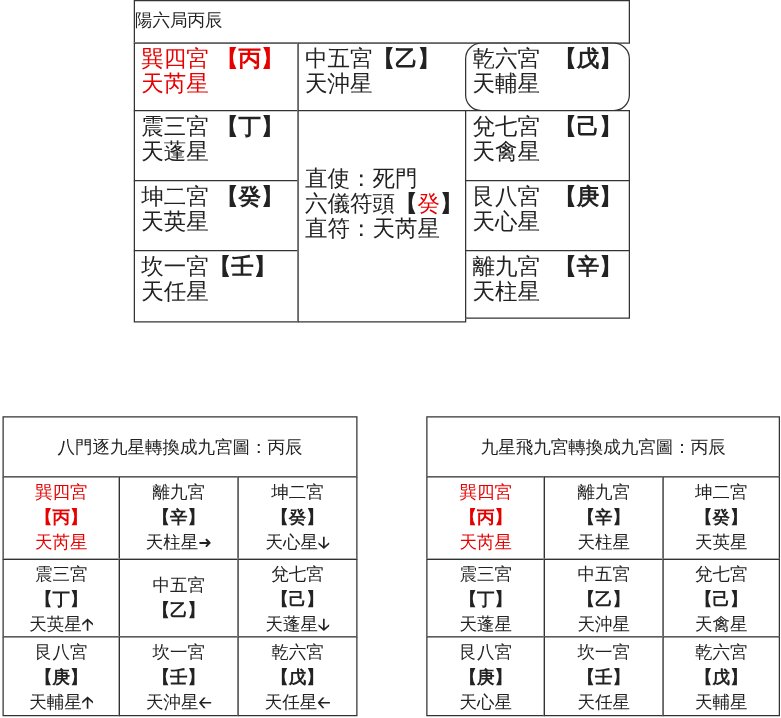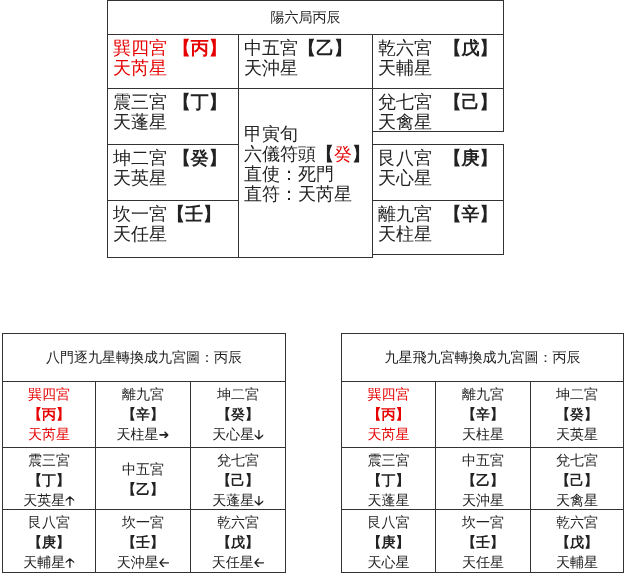--- a/index.html
+++ b/index.html
@@ -4,21 +4,21 @@
 <style>
   html, body { margin:0; padding:0; background:#ffffff; }
   body { width:625px; height:574px; position:relative; overflow:hidden;
          font-family:"DejaVu Sans","Liberation Sans",sans-serif; color:#222; }
   .box { position:absolute; box-sizing:border-box; border:1px solid #333; background:#fff; }
   .txt { font-size:18px; line-height:20px; }
   .red { color:#e60000; }
   .bracket { font-weight:bold; }
   
   .top-title { left:107px; top:0px; width:397px; height:35px;
-               text-align:center; line-height:33px; font-size:14px; }
+               text-align:left; line-height:33px; font-size:14px; }
   .cell { padding:3px 0 0 5px; }
   .center-cell { padding-left:5px; display:flex; flex-direction:column; justify-content:center; }
   
   .bt-title { text-align:center; font-size:14px; display:flex; align-items:center; justify-content:center;font-family:Liberation Serif, serif; }
   .gcell { text-align:center; font-size:14px; line-height:20px; padding-top:2px;
            display:flex; flex-direction:column; justify-content:flex-start; }
   .gcell.mid { justify-content:center; padding-top:0; }
   .arrow { font-weight:bold; font-size:13px; }
 </style>
 </head>
@@ -43,32 +43,31 @@
 <div class="box cell txt" style="left:107px;top:200px;width:132px;height:58px;">
   <div><span>坎一宮</span><span class="bracket">【壬】</span></div>
   <div>天任星</div>
 </div>
 
 <div class="box cell txt" style="left:238px;top:34px;width:144px;height:55px;">
   <div><span>中五宮</span><span class="bracket">【乙】</span></div>
   <div>天沖星</div>
 </div>
 <div class="box center-cell txt" style="left:238px;top:88px;width:135px;height:170px;">
-  <div>甲寅旬</div>
+  <div>直使：死門</div>
   <div><span>六儀符頭</span><span class="bracket">【</span><span class="red">癸</span><span class="bracket">】</span></div>
-  <div>直使：死門</div>
   <div>直符：天芮星</div>
   <div style="height:18px"></div>
 </div>
 
-<div class="box cell txt" style="left:372px;top:34px;width:132px;height:55px;">
+<div class="box cell txt" style="left:372px;top:34px;width:132px;height:55px;border-radius:13px;">
   <div><span>乾六宮</span>&nbsp; <span class="bracket">【戊】</span></div>
   <div>天輔星</div>
 </div>
-<div class="box cell txt" style="left:372px;top:88px;width:132px;height:44px;">
+<div class="box cell txt" style="left:372px;top:88px;width:132px;height:57px;">
   <div><span>兌七宮</span>&nbsp; <span class="bracket">【己】</span></div>
   <div>天禽星</div>
 </div>
 <div class="box cell txt" style="left:372px;top:144px;width:132px;height:57px;">
   <div><span>艮八宮</span>&nbsp; <span class="bracket">【庚】</span></div>
   <div>天心星</div>
 </div>
 <div class="box cell txt" style="left:372px;top:200px;width:132px;height:55px;">
   <div><span>離九宮</span>&nbsp; <span class="bracket">【辛】</span></div>
   <div>天柱星</div>

